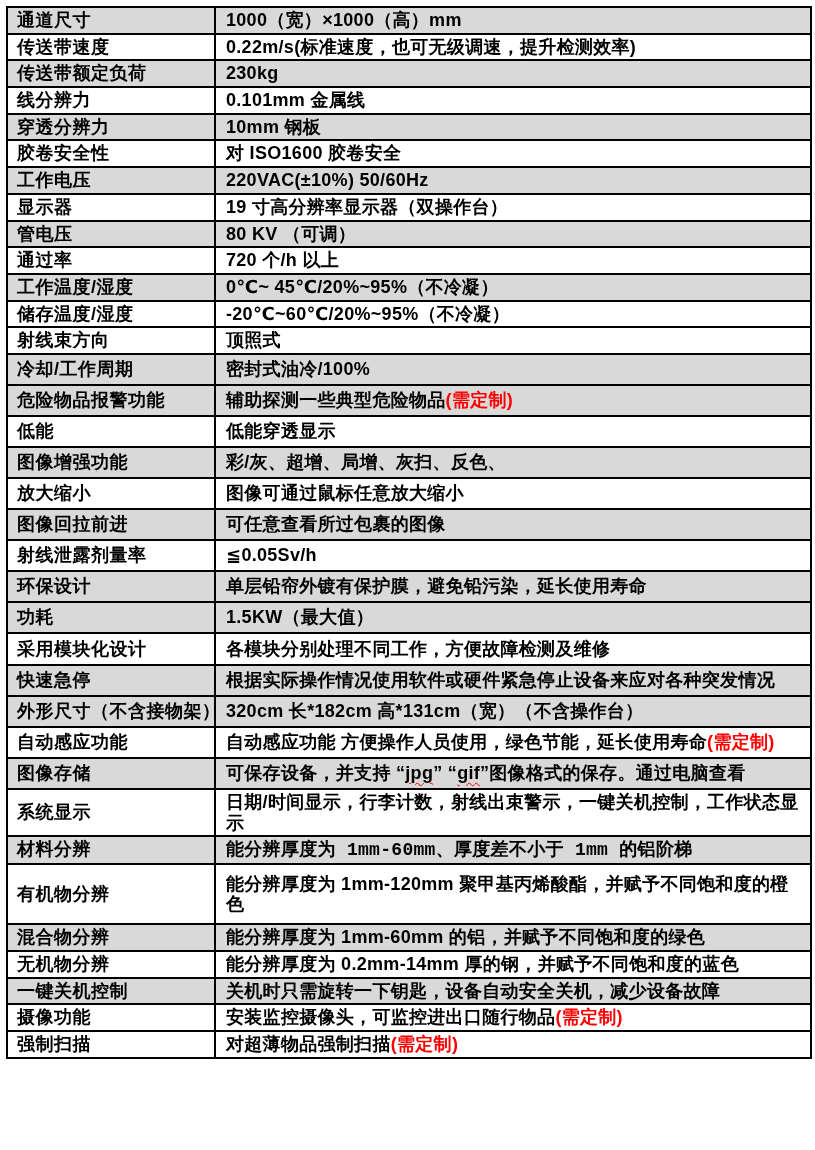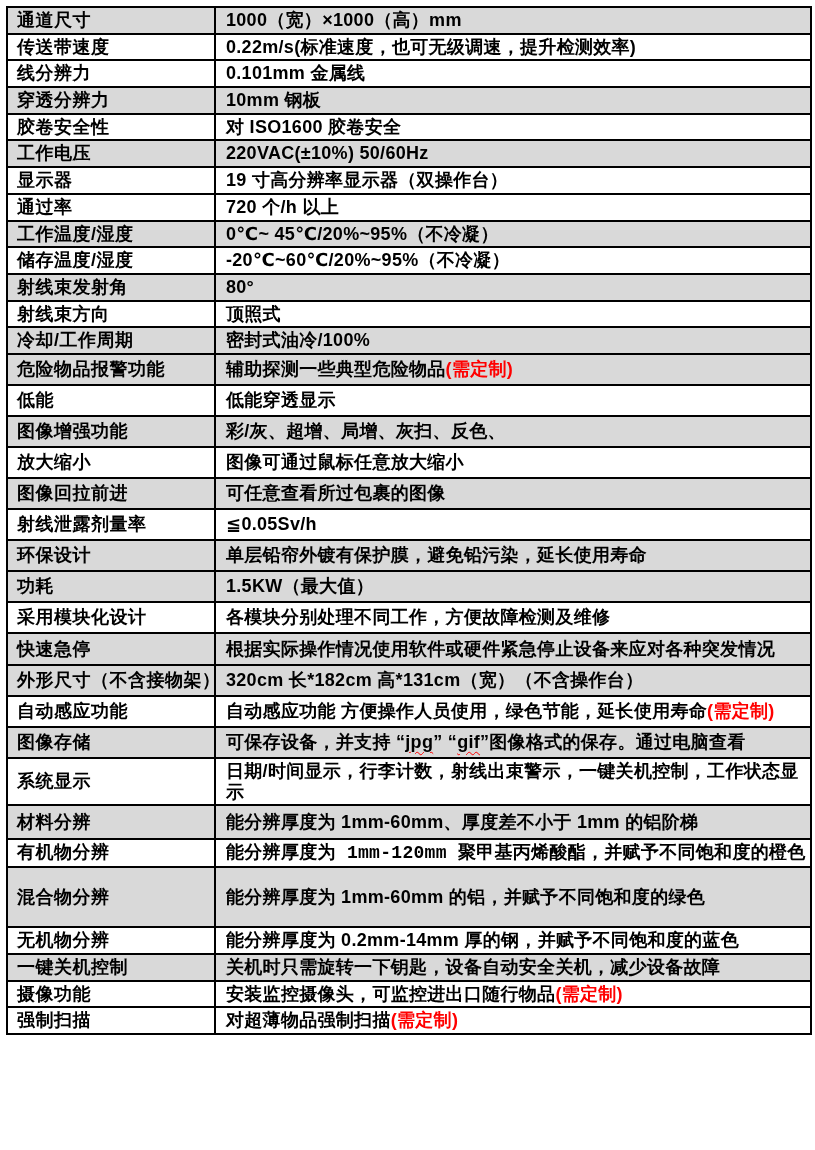--- a/index.html
+++ b/index.html
@@ -58,55 +58,59 @@
     </colgroup>
     <tbody>
         <tr class="shaded">
           <td class="label-cell">通道尺寸</td>
           <td class="value-cell"><span>1000（宽）×1000（高）mm</span></td>
         </tr>
         <tr>
           <td class="label-cell">传送带速度</td>
           <td class="value-cell"><span>0.22m/s(标准速度，也可无级调速，提升检测效率)</span></td>
         </tr>
+        <tr class="shaded">
+          <td class="label-cell">传送带额定负荷</td>
+          <td class="value-cell"><span>230kg</span></td>
+        </tr>
         <tr>
           <td class="label-cell">线分辨力</td>
           <td class="value-cell"><span>0.101mm 金属线</span></td>
         </tr>
         <tr class="shaded">
           <td class="label-cell">穿透分辨力</td>
           <td class="value-cell"><span>10mm 钢板</span></td>
         </tr>
         <tr>
           <td class="label-cell">胶卷安全性</td>
           <td class="value-cell"><span>对 ISO1600 胶卷安全</span></td>
         </tr>
         <tr class="shaded">
           <td class="label-cell">工作电压</td>
           <td class="value-cell"><span>220VAC(±10%) 50/60Hz</span></td>
         </tr>
         <tr>
           <td class="label-cell">显示器</td>
           <td class="value-cell"><span>19 寸高分辨率显示器（双操作台）</span></td>
         </tr>
+        <tr class="shaded">
+          <td class="label-cell">管电压</td>
+          <td class="value-cell"><span>80 KV （可调）</span></td>
+        </tr>
         <tr>
           <td class="label-cell">通过率</td>
           <td class="value-cell"><span>720 个/h 以上</span></td>
         </tr>
         <tr class="shaded">
           <td class="label-cell">工作温度/湿度</td>
           <td class="value-cell"><span>0℃~ 45℃/20%~95%（不冷凝）</span></td>
         </tr>
         <tr>
           <td class="label-cell">储存温度/湿度</td>
           <td class="value-cell"><span>-20℃~60℃/20%~95%（不冷凝）</span></td>
-        </tr>
-        <tr class="shaded">
-          <td class="label-cell">射线束发射角</td>
-          <td class="value-cell"><span>80°</span></td>
         </tr>
         <tr>
           <td class="label-cell">射线束方向</td>
           <td class="value-cell"><span>顶照式</span></td>
         </tr>
         <tr class="shaded">
           <td class="label-cell">冷却/工作周期</td>
           <td class="value-cell"><span>密封式油冷/100%</span></td>
         </tr>
         <tr class="shaded">

